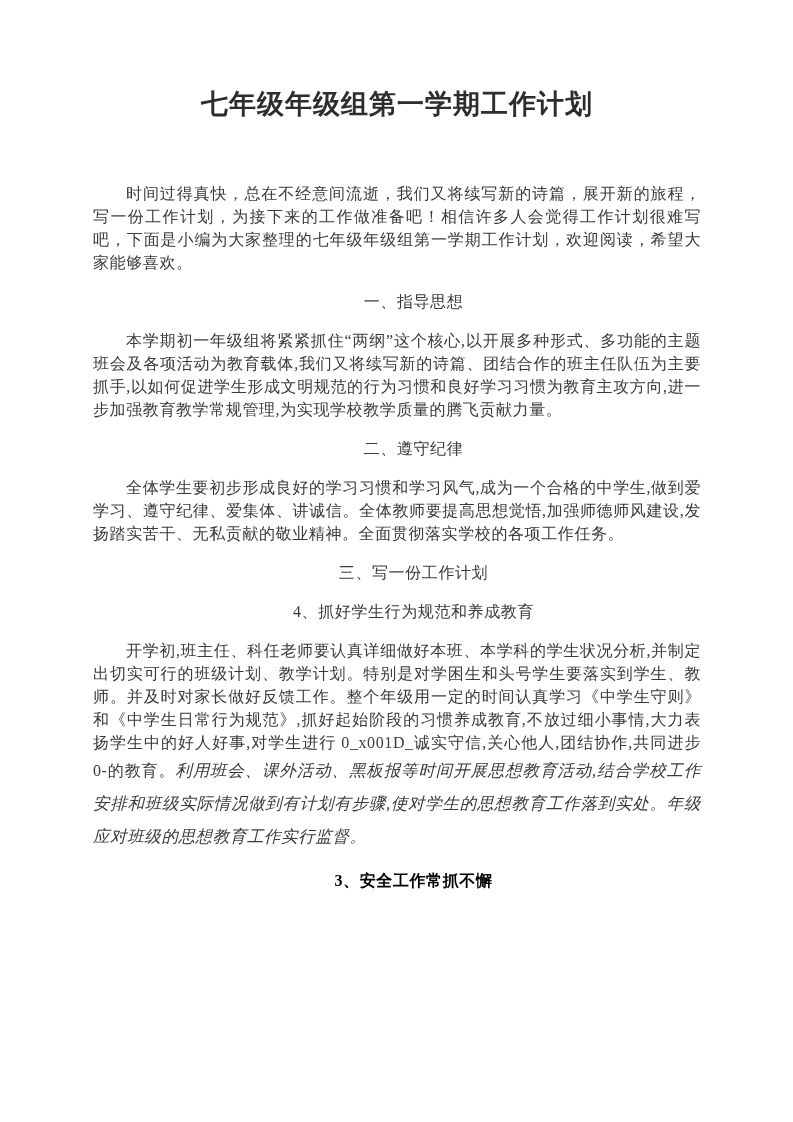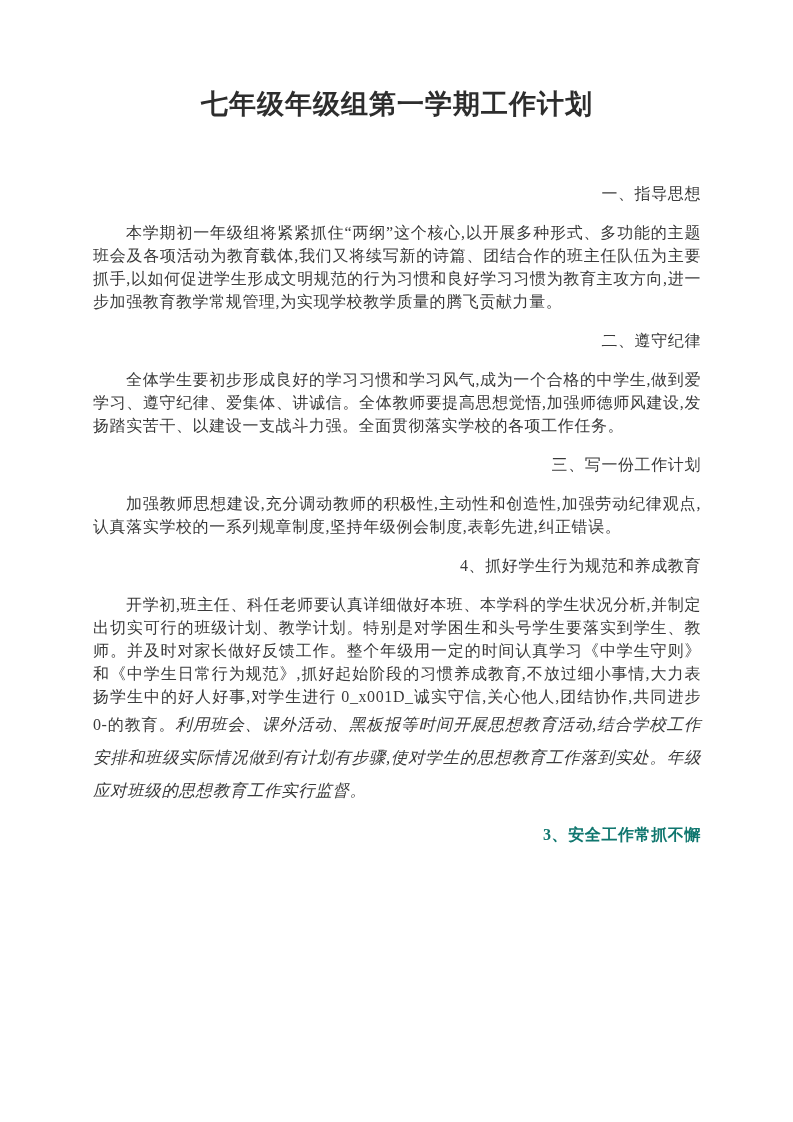--- a/index.html
+++ b/index.html
@@ -33,54 +33,54 @@
     line-height: 23px;
     letter-spacing: 0.6px;
     margin: 0 0 16px 0;
     text-indent: 33px;
   }
   .para {
     text-align: justify;
     text-justify: inter-ideograph;
   }
   .heading {
-    text-align: right;
+    text-align: center;
   }
   .para-tall {
   }
   .kai {
     font-style: italic;
     font-size: 16.5px;
     line-height: 33px;
   }
   .heading-bold {
     font-weight: bold;
-    color: #0f766e;
+    color: #000000;
   }
 </style>
 </head>
 <body>
 
 <div class="page">
 
   <h1 class="doc-title">七年级年级组第一学期工作计划</h1>
 
+  <p class="para">时间过得真快，总在不经意间流逝，我们又将续写新的诗篇，展开新的旅程，写一份工作计划，为接下来的工作做准备吧！相信许多人会觉得工作计划很难写吧，下面是小编为大家整理的七年级年级组第一学期工作计划，欢迎阅读，希望大家能够喜欢。</p>
 
   <p class="heading">一、指导思想</p>
 
   <p class="para">本学期初一年级组将紧紧抓住“两纲”这个核心,以开展多种形式、多功能的主题班会及各项活动为教育载体,我们又将续写新的诗篇、团结合作的班主任队伍为主要抓手,以如何促进学生形成文明规范的行为习惯和良好学习习惯为教育主攻方向,进一步加强教育教学常规管理,为实现学校教学质量的腾飞贡献力量。</p>
 
   <p class="heading">二、遵守纪律</p>
 
-  <p class="para">全体学生要初步形成良好的学习习惯和学习风气,成为一个合格的中学生,做到爱学习、遵守纪律、爱集体、讲诚信。全体教师要提高思想觉悟,加强师德师风建设,发扬踏实苦干、以建设一支战斗力强。全面贯彻落实学校的各项工作任务。</p>
+  <p class="para">全体学生要初步形成良好的学习习惯和学习风气,成为一个合格的中学生,做到爱学习、遵守纪律、爱集体、讲诚信。全体教师要提高思想觉悟,加强师德师风建设,发扬踏实苦干、无私贡献的敬业精神。全面贯彻落实学校的各项工作任务。</p>
 
   <p class="heading">三、写一份工作计划</p>
 
 
-  <p class="para">加强教师思想建设,充分调动教师的积极性,主动性和创造性,加强劳动纪律观点,认真落实学校的一系列规章制度,坚持年级例会制度,表彰先进,纠正错误。</p>
 
   <p class="heading">4、抓好学生行为规范和养成教育</p>
 
   <p class="para para-tall"><span>开学初,班主任、科任老师要认真详细做好本班、本学科的学生状况分析,并制定出切实可行的班级计划、教学计划。特别是对学困生和头号学生要落实到学生、教师。并及时对家长做好反馈工作。整个年级用一定的时间认真学习《中学生守则》和《中学生日常行为规范》,抓好起始阶段的习惯养成教育,不放过细小事情,大力表扬学生中的好人好事,对学生进行 0_x001D_诚实守信,关心他人,团结协作,共同进步 0-的教育。</span><span class="kai">利用班会、课外活动、黑板报等时间开展思想教育活动,结合学校工作安排和班级实际情况做到有计划有步骤,使对学生的思想教育工作落到实处。年级应对班级的思想教育工作实行监督。</span></p>
 
   <p class="heading heading-bold">3、安全工作常抓不懈</p>
 
 </div>
 
 </body></html>

